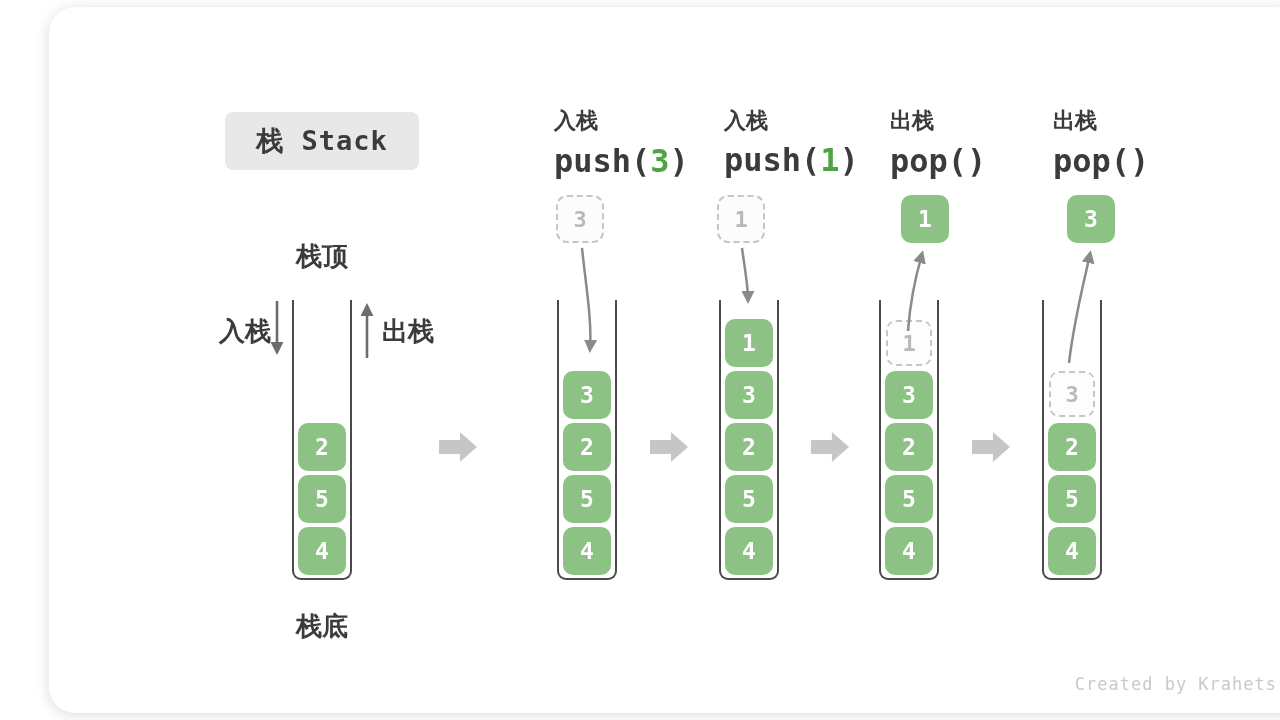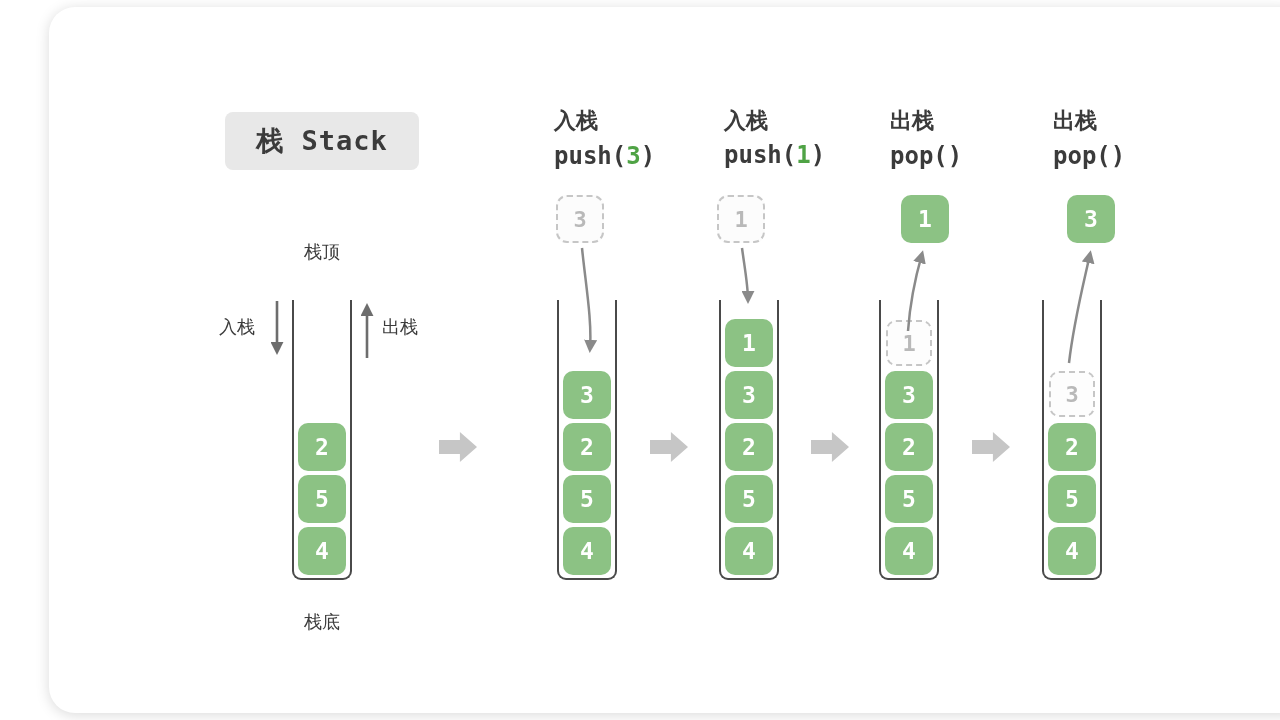--- a/index.html
+++ b/index.html
@@ -19,25 +19,25 @@
   html,body{width:1280px;height:720px;background:#ffffff;overflow:hidden;
     font-family:"Liberation Sans","DejaVu Sans",sans-serif;color:var(--ink);}
   .stage-root{position:absolute;left:0;top:0;width:1280px;height:632px;margin-left:39px;}
   .card{position:absolute;left:10px;top:7px;width:1260px;height:706px;
     background:#ffffff;border-radius:26px;box-shadow:0 2px 14px rgba(0,0,0,.15);}
   .abs{position:absolute;}
   .title-box{left:186px;top:112px;width:194px;height:58px;background:var(--title-bg);
     border-radius:8px;display:flex;align-items:center;justify-content:center;
     font-family:"DejaVu Sans Mono","Liberation Mono",monospace;
     font-size:27px;font-weight:700;color:var(--ink);letter-spacing:1px;}
-  .cn-label{font-size:18px;font-weight:400;color:var(--ink);line-height:1;}
+  .cn-label{font-size:26px;font-weight:700;color:var(--ink);line-height:1;}
   .col-label{width:60px;text-align:center;}
   .op-cn{font-size:22px;font-weight:700;color:var(--ink);}
   .op-code{font-family:"DejaVu Sans Mono","Liberation Mono",monospace;
-    font-size:24px;font-weight:600;color:var(--ink);white-space:pre;text-align:center;}
+    font-size:32px;font-weight:600;color:var(--ink);white-space:pre;text-align:center;}
   .op-code .arg{color:var(--code-green);font-weight:700;}
   .well{width:60px;height:280px;top:300px;background:#ffffff;
     border-left:2px solid var(--well-border);border-right:2px solid var(--well-border);
     border-bottom:2px solid var(--well-border);border-radius:0 0 9px 9px;}
   .cell{width:48px;height:48px;border-radius:10px;background:var(--cell-green);
     color:#ffffff;font-size:23px;font-weight:700;
     display:flex;align-items:center;justify-content:center;
     font-family:"DejaVu Sans Mono","Liberation Mono",monospace;}
   .ghost{width:46px;height:46px;border-radius:10px;background:#fdfdfd;
     border:2px dashed var(--ghost-border);color:var(--ghost-text);
@@ -128,13 +128,14 @@
       </marker>
     </defs>
     <path class="arrow-line-dark" d="M238,301 L238,351" marker-end="url(#headDark)"></path>
     <path class="arrow-line-dark" d="M328,358 L328,307" marker-end="url(#headDark)"></path>
     <path class="arrow-line" d="M543,248 C547,287 553,320 551,349" marker-end="url(#headGray)"></path>
     <path class="arrow-line" d="M703,248 C706,270 709,286 709,300" marker-end="url(#headGray)"></path>
     <path class="arrow-line" d="M869,331 C871,303 877,275 883,254" marker-end="url(#headGray)"></path>
     <path class="arrow-line" d="M1030,363 C1035,320 1045,282 1051,254" marker-end="url(#headGray)"></path>
   </svg>
 
+  <div class="watermark abs">Created by Krahets</div>
 </div>
 
 </body></html>

